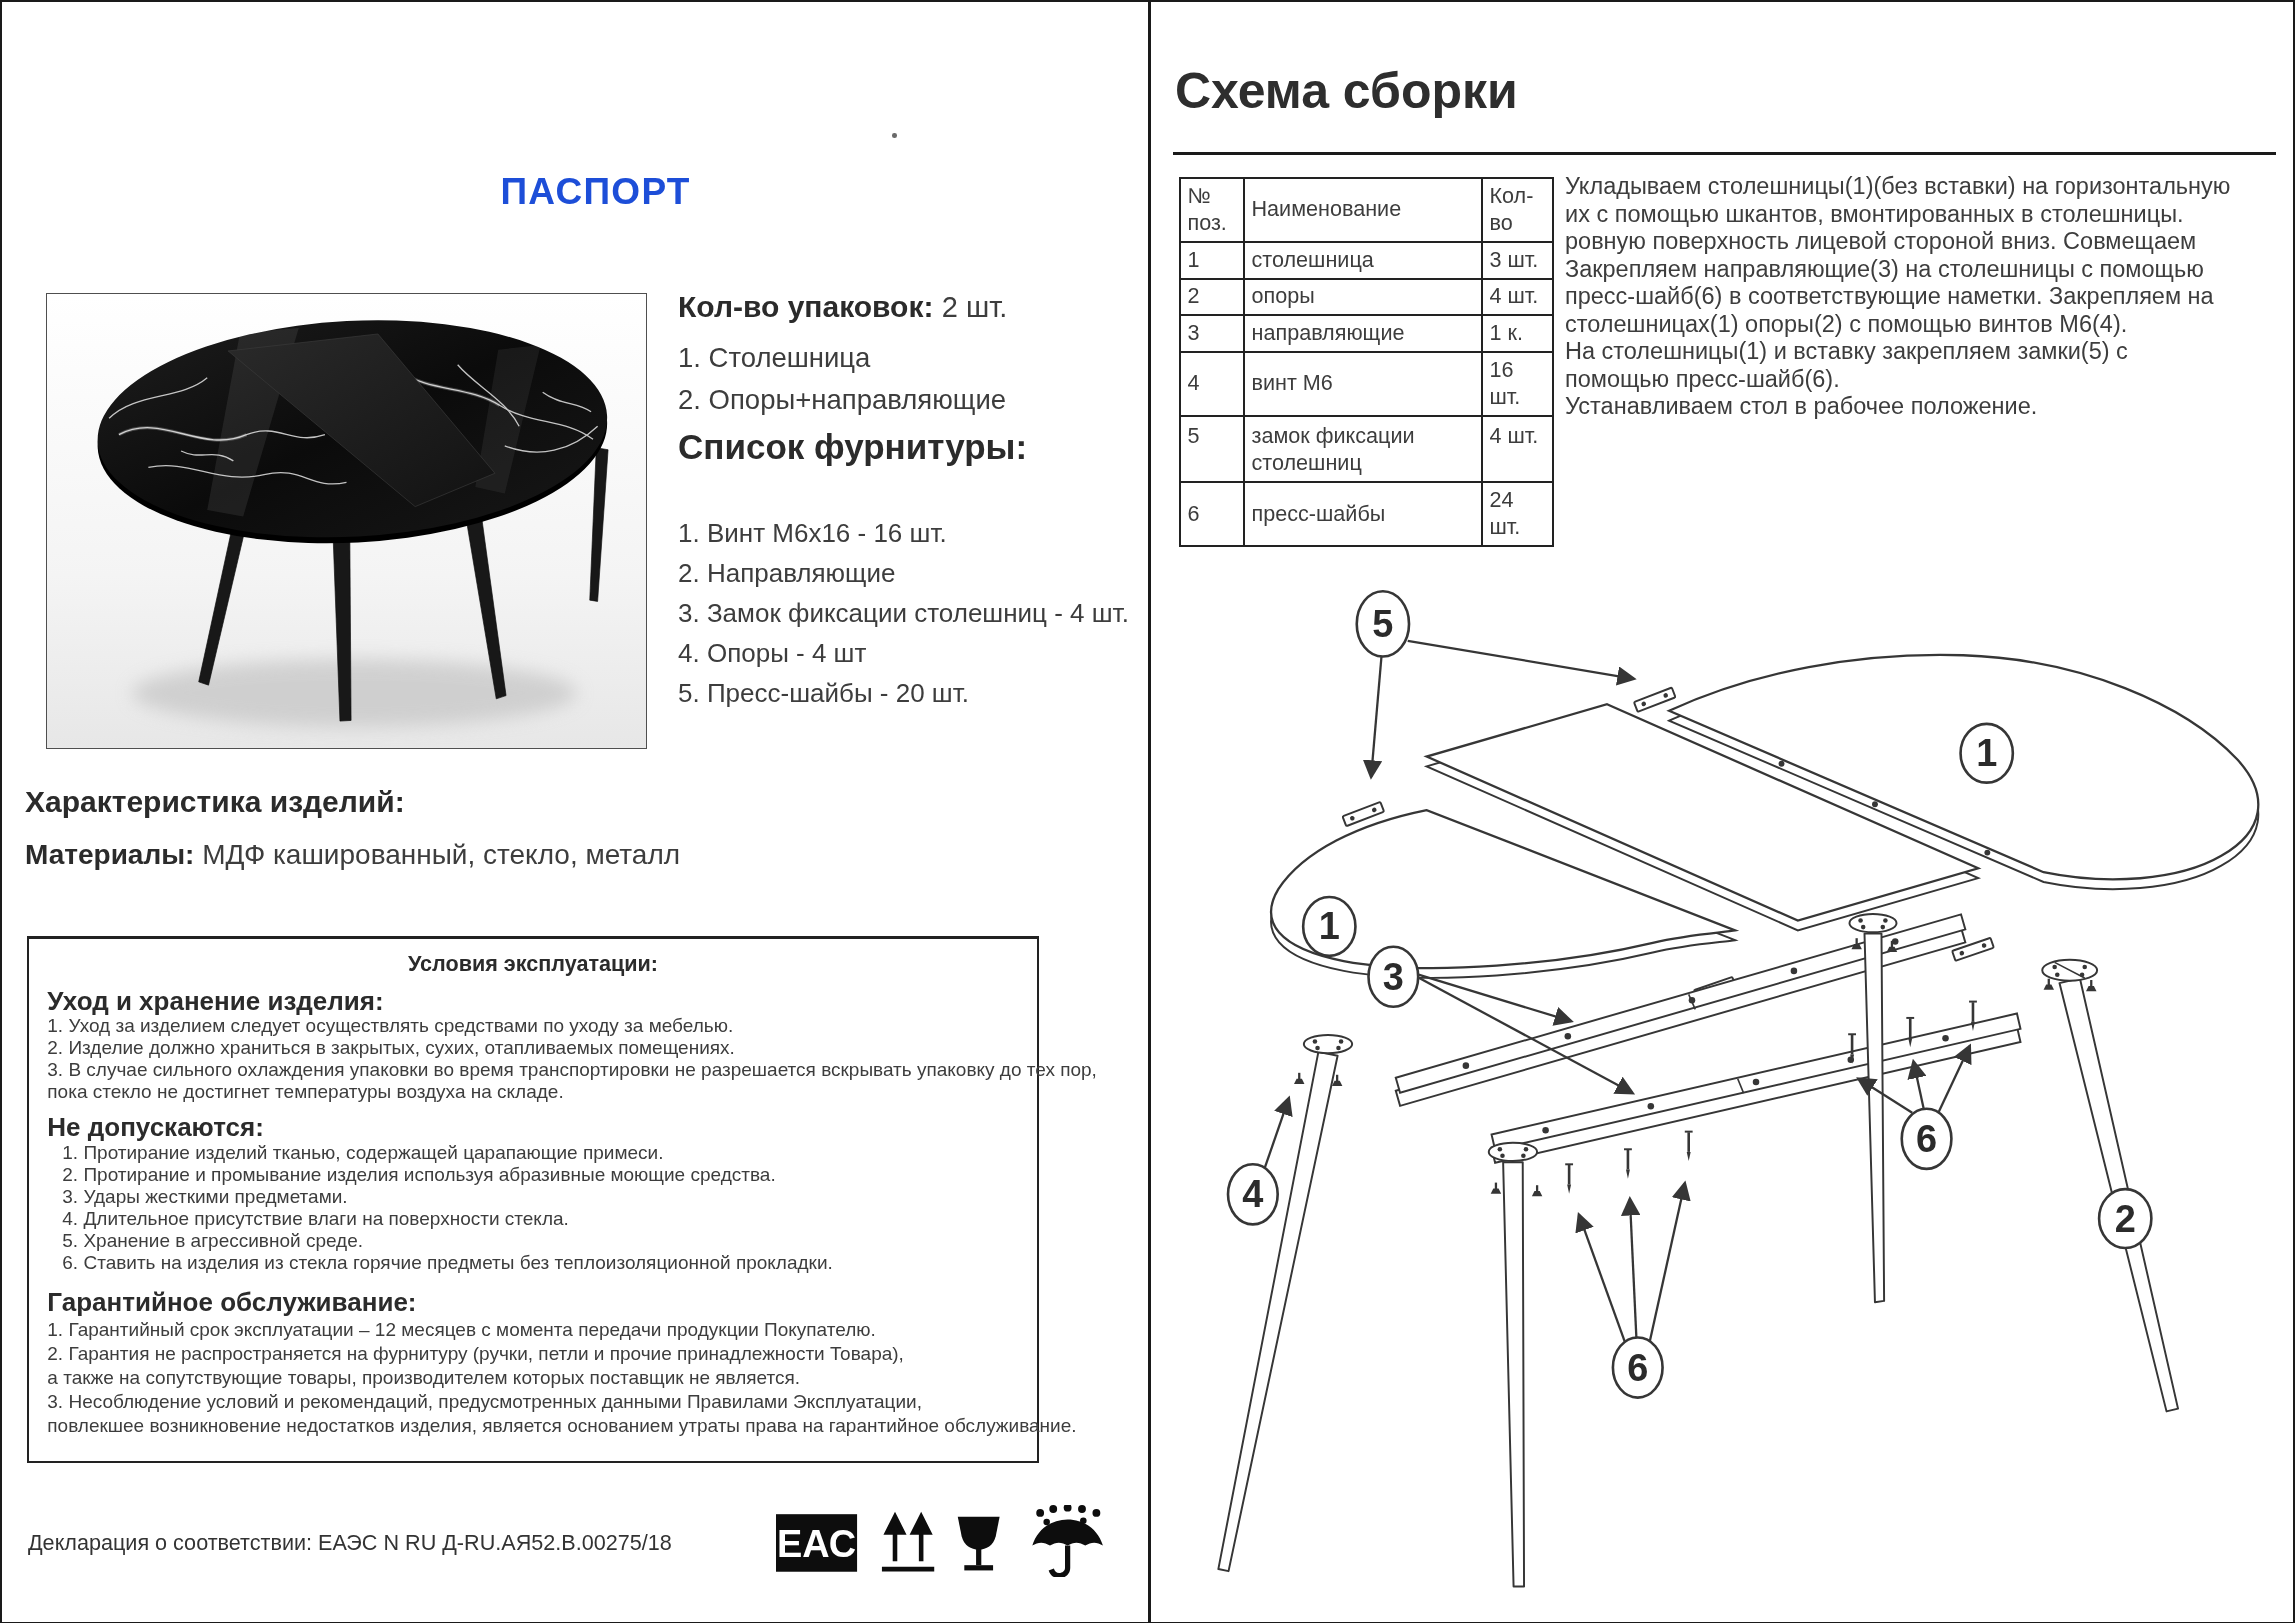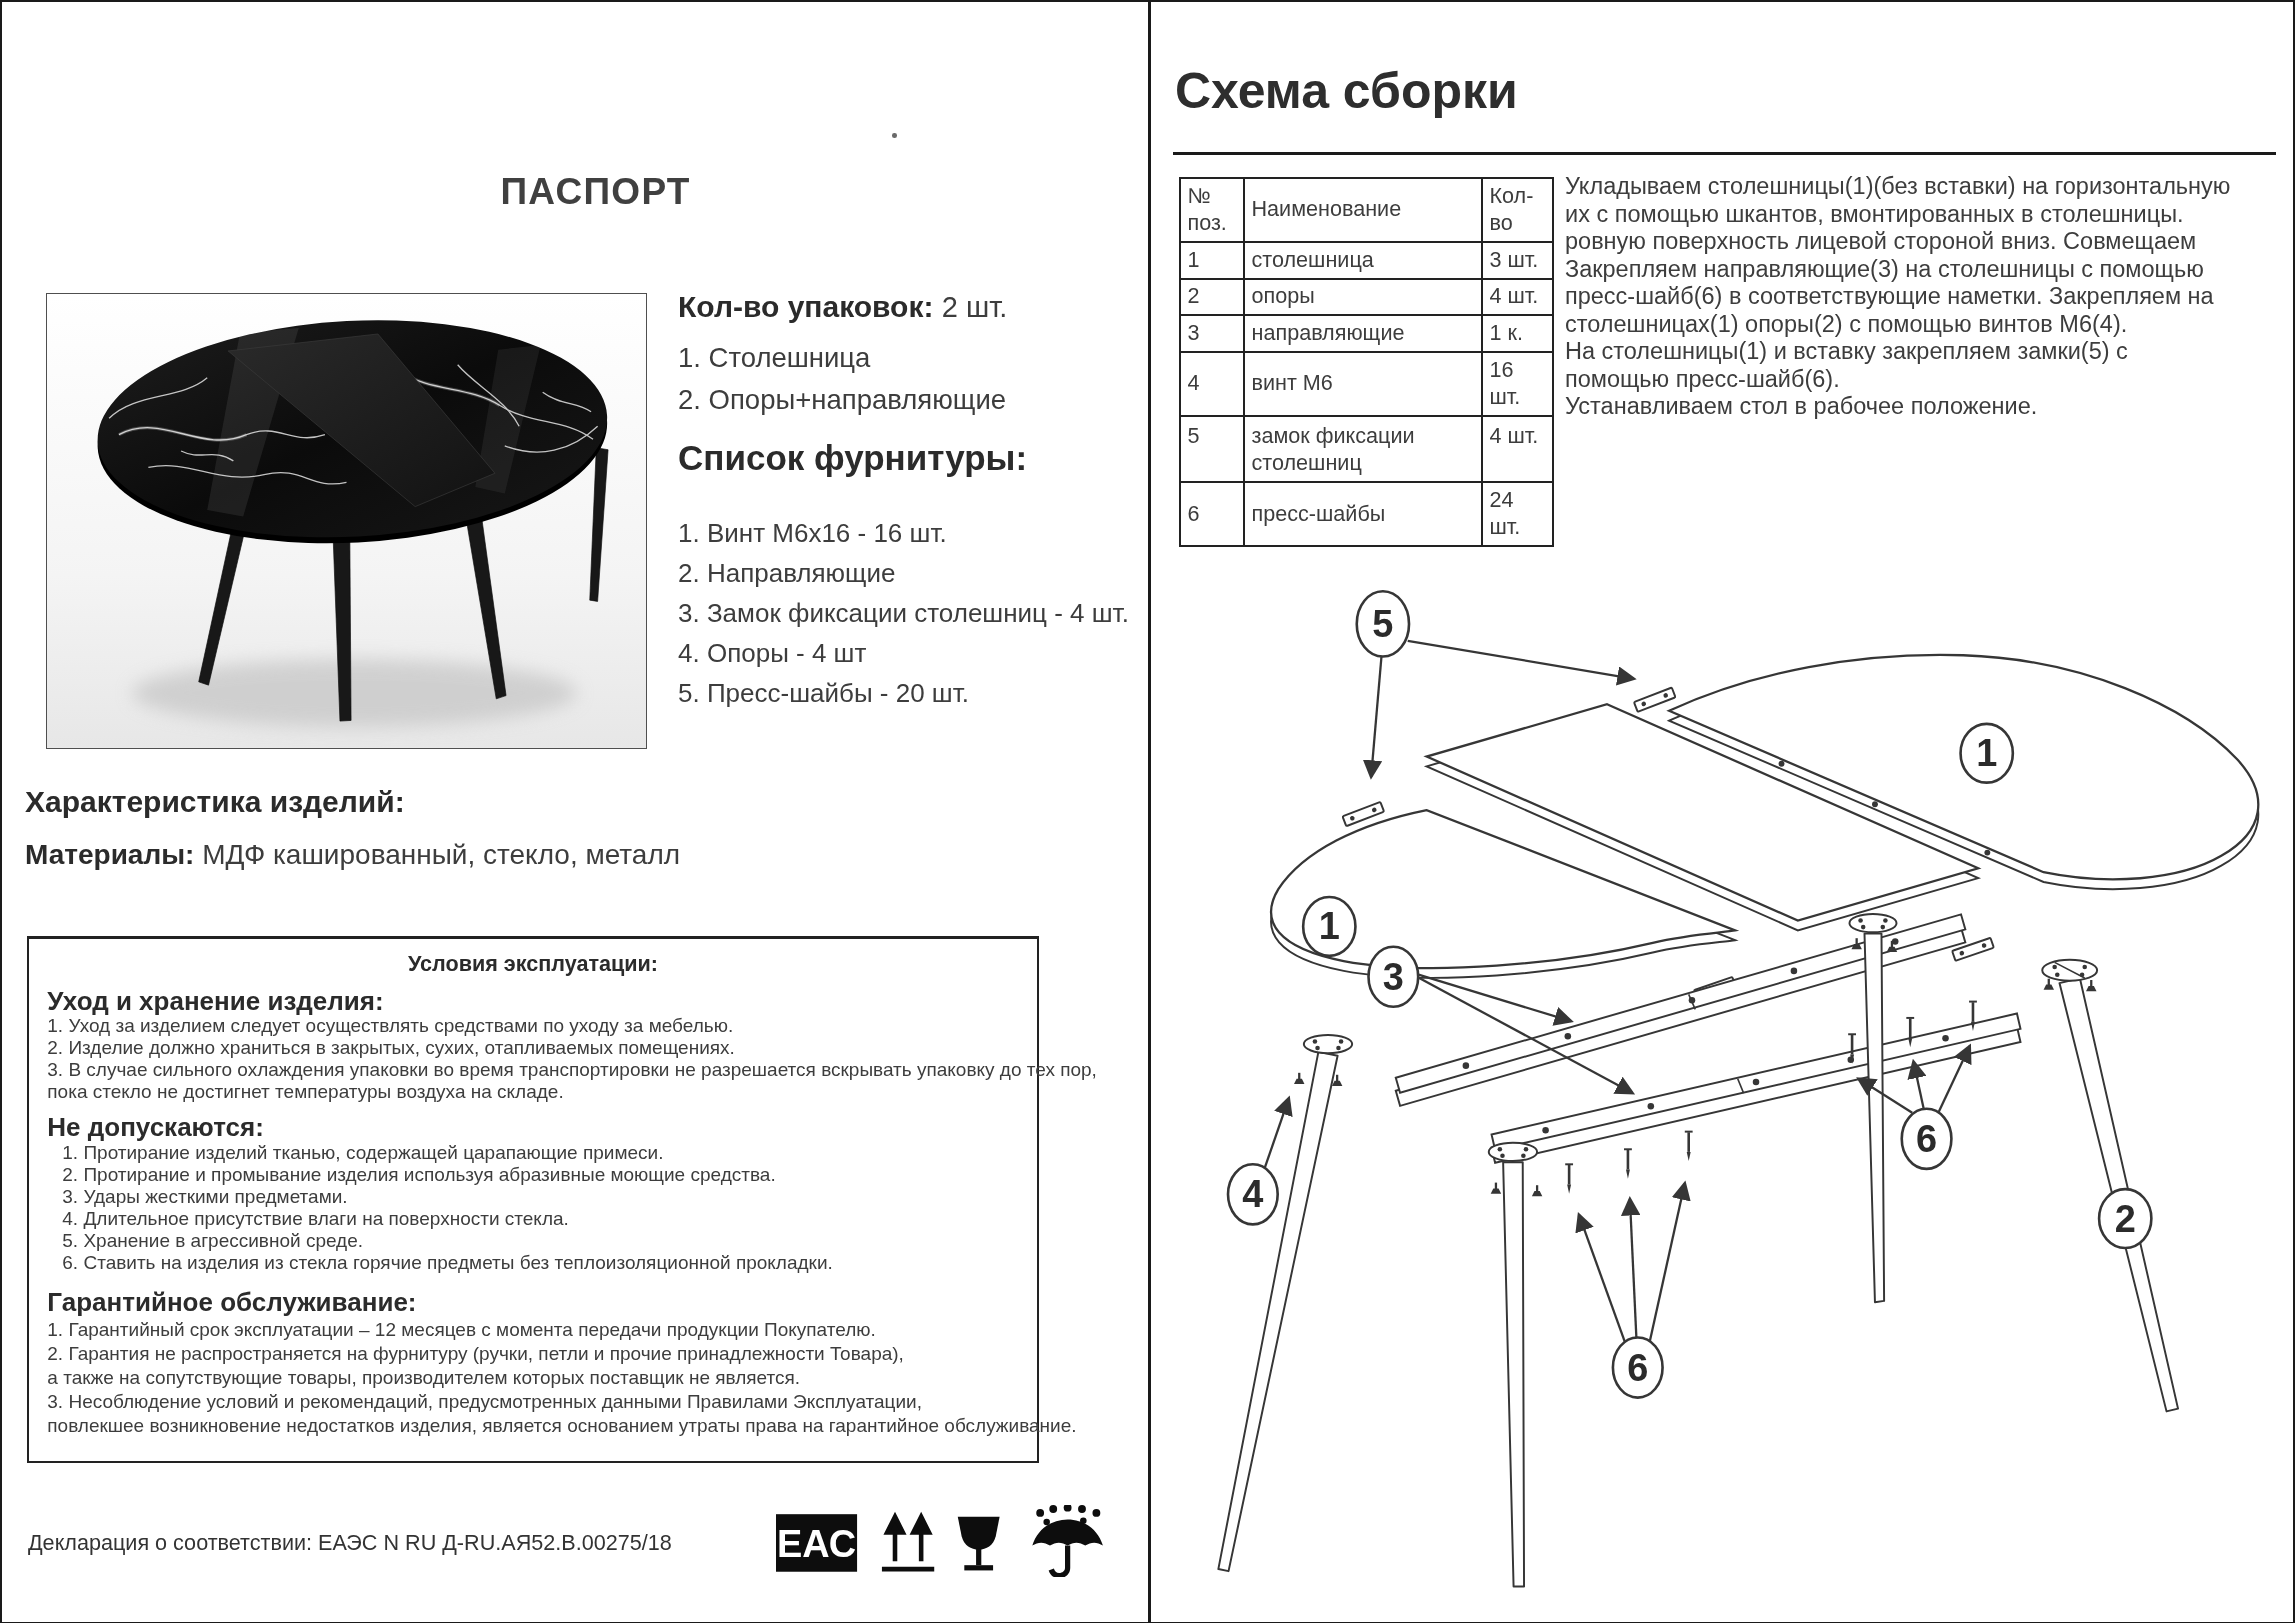--- a/index.html
+++ b/index.html
@@ -4,28 +4,28 @@
 <style>
   * { margin:0; padding:0; box-sizing:border-box; }
   body { background:#888; font-family:"Liberation Sans", sans-serif; }
   .canvas { position:relative; width:2295px; height:1624px; background:#ffffff;
             border:2.6px solid #1a1a1a; overflow:hidden; color:#3d3d3d; }
   .abs { position:absolute; }
   .divider { position:absolute; left:1146px; top:0; width:2.6px; height:1624px; background:#1a1a1a; }
 
   
   .doc-title { left:19.6px; top:169px; width:1148px; text-align:center; font-size:37px;
-               font-weight:bold; color:#404040; letter-spacing:1.3px; }
+               font-weight:bold; color:#1d4ed8; letter-spacing:1.3px; }
   .dot-artifact { left:890px; top:131px; width:4.6px; height:4.6px; border-radius:50%; background:#6a6a6a; }
   .product-box { left:44px; top:291px; width:601px; height:456px; border:1.3px solid #4f4f4f; background:#fff; }
   .pack-head { left:676px; top:288px; font-size:30px; color:#333; }
   .pack-head b { font-weight:bold; color:#2b2b2b; }
   .pack-head span { font-size:29px; font-weight:normal; color:#3d3d3d; }
   .pack-list { left:676px; top:335px; font-size:27.5px; line-height:42px; color:#3d3d3d; }
-  .hw-title { left:676px; top:436px; font-size:35px; font-weight:bold; color:#2b2b2b; }
+  .hw-title { left:676px; top:425px; font-size:35px; font-weight:bold; color:#2b2b2b; }
   .hw-list { left:676px; top:511px; font-size:26px; line-height:40px; color:#3d3d3d; }
   .char-title { left:23px; top:783px; font-size:30px; font-weight:bold; color:#2b2b2b; }
   .materials { left:23px; top:837px; font-size:28px; color:#3d3d3d; }
   .materials b { font-weight:bold; color:#2b2b2b; }
 
   .cond-box { left:25px; top:934px; width:1012px; height:527px; background:#fff;
               border:2px solid #222; border-top:3.9px solid #222; }
   .cond-title { left:0; top:11.8px; width:100%; text-align:center; font-size:21.6px; font-weight:bold; color:#2b2b2b; }
   .sec-title { font-size:26px; font-weight:bold; color:#2b2b2b; position:absolute; left:18.3px; }
   .sec-lines { position:absolute; left:18.3px; font-size:19px; color:#3d3d3d; white-space:nowrap; }

